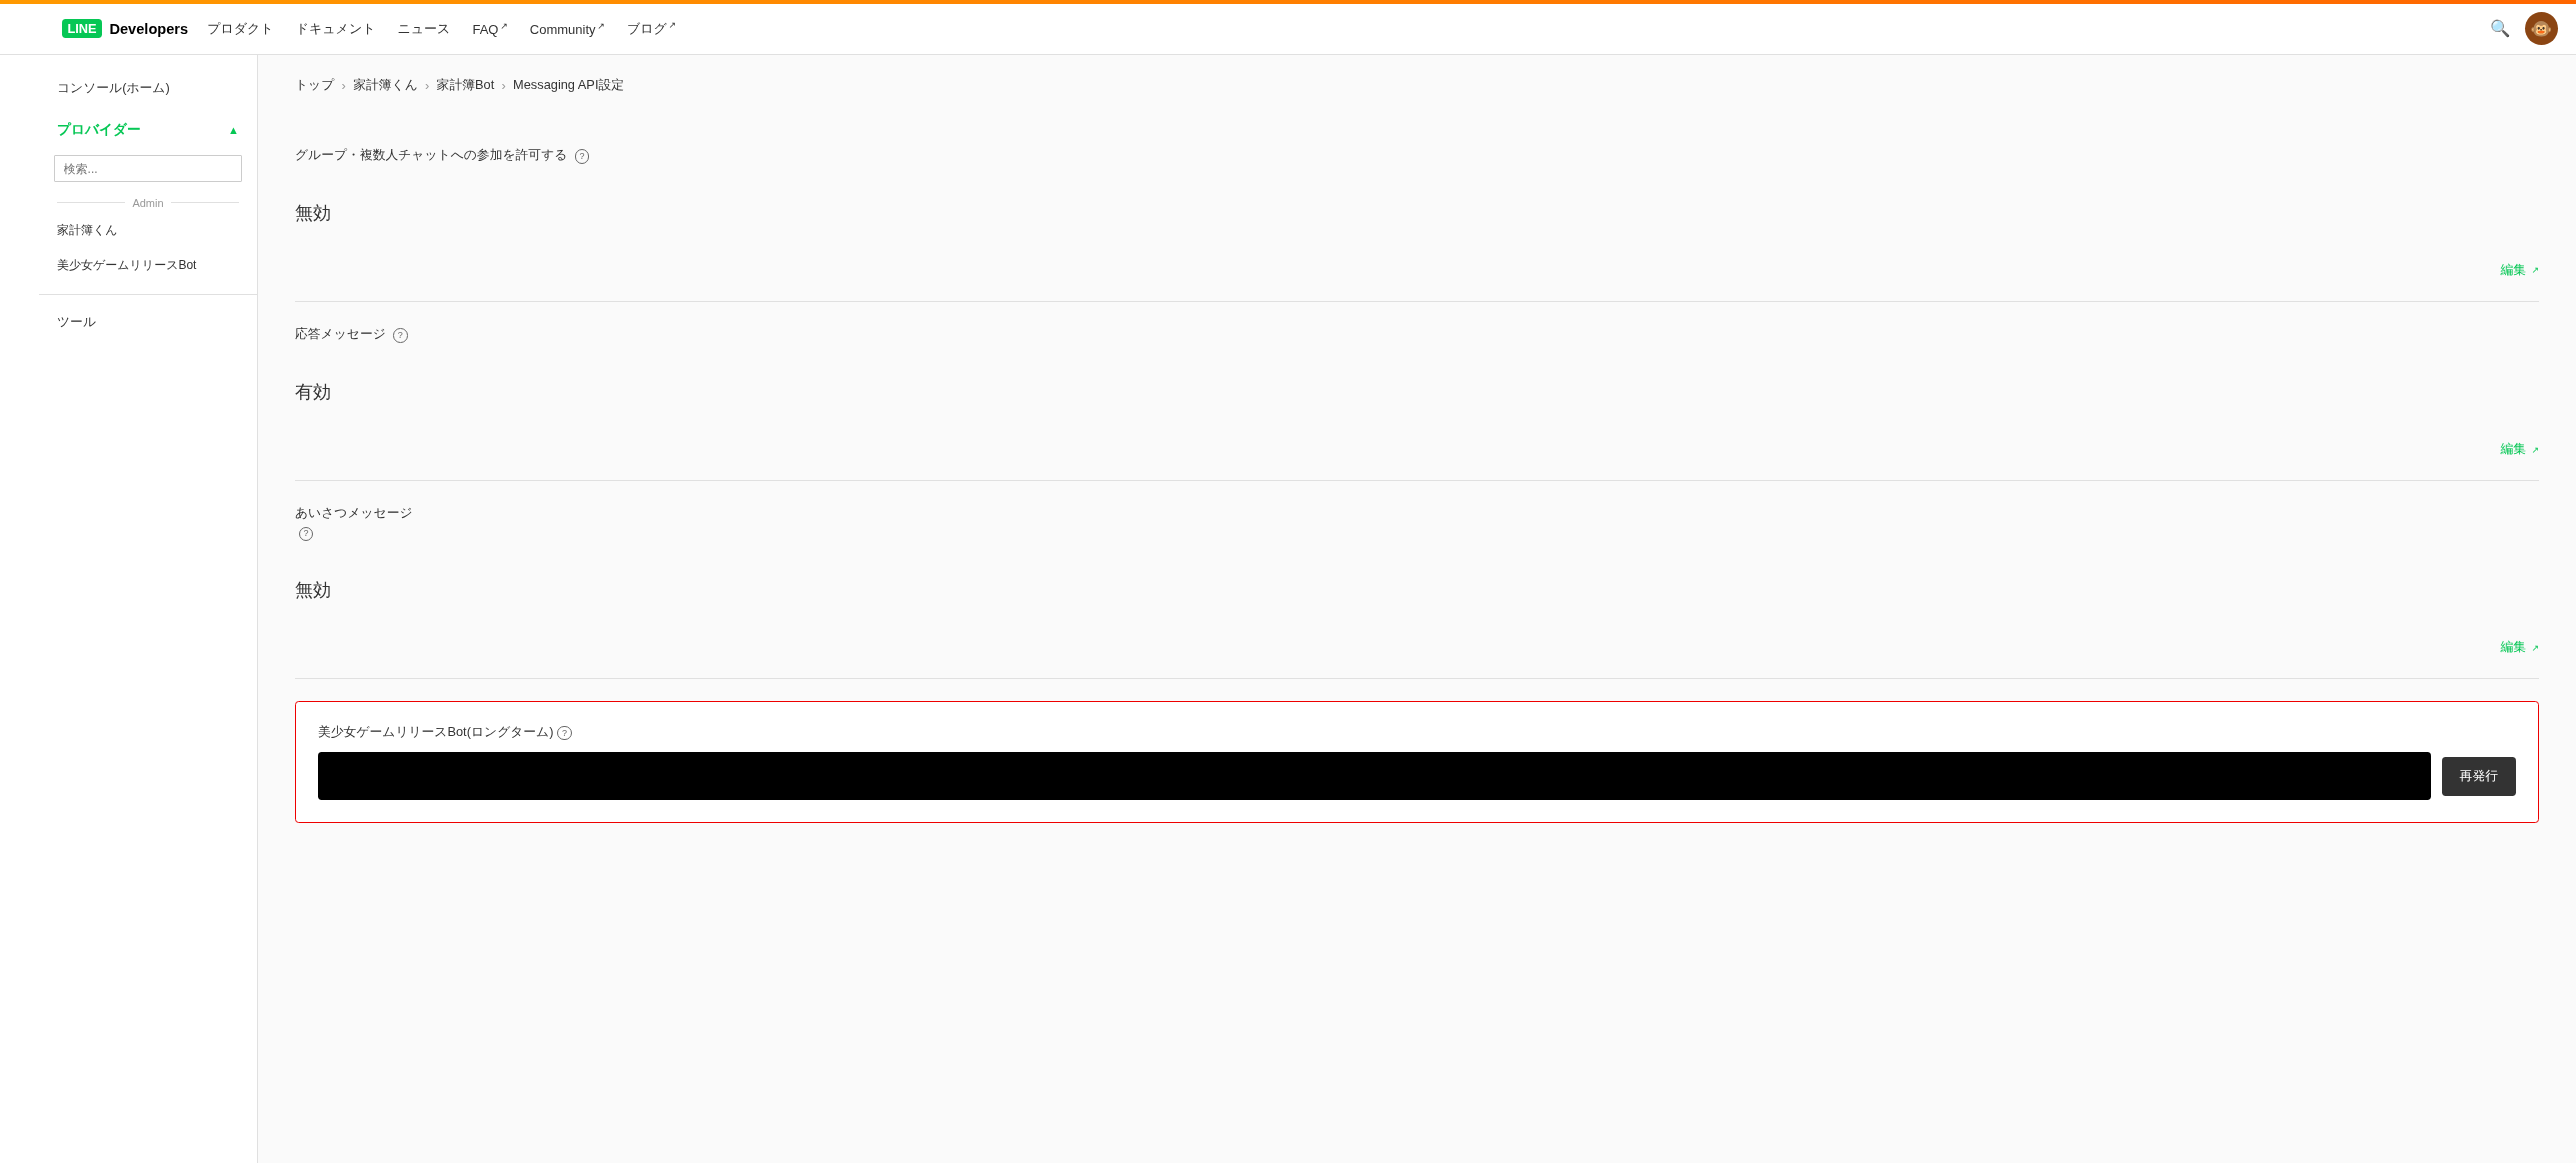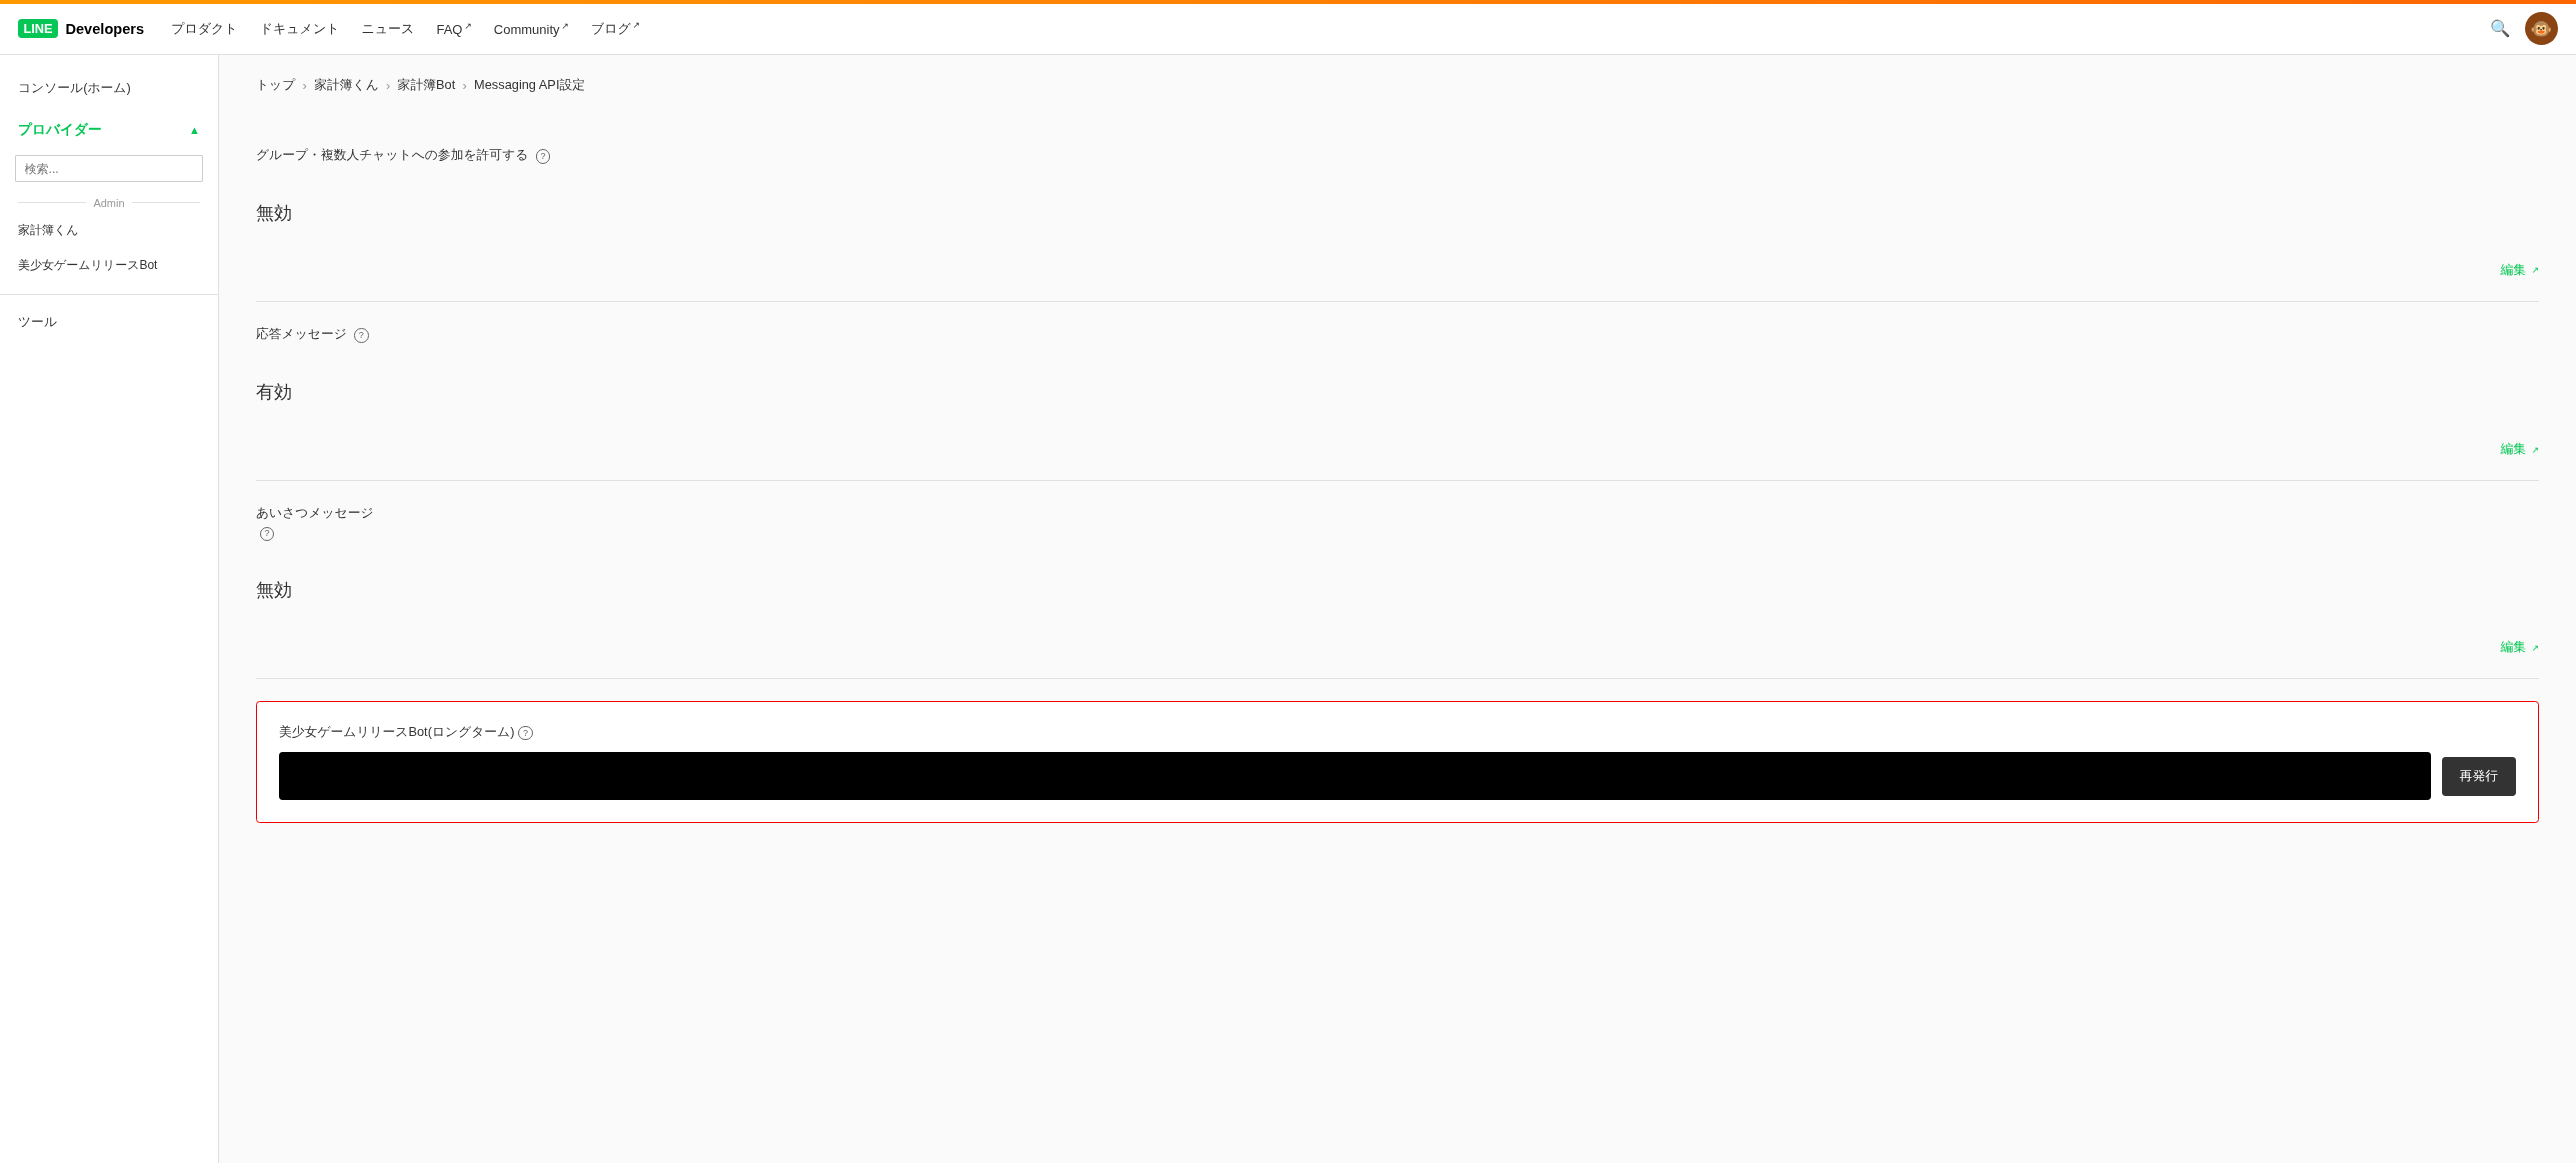--- a/index.html
+++ b/index.html
@@ -11,21 +11,22 @@
       align-items: center;
       height: 51px;
       padding: 0 18px;
       border-bottom: 0.9px solid #e0e0e0;
       background: #fff;
       position: relative;
     }
     .top-nav-left {
       display: flex;
       align-items: center;
-      gap: 27px;
+      gap: 19px;
+      margin-left: 44px;
     }
     .logo {
       display: flex;
       align-items: center;
       gap: 7.3px;
       font-weight: bold;
       font-size: 14.6px;
       color: #000;
     }
     .logo-line {
@@ -82,20 +83,21 @@
     .top-bar {
       height: 3.7px;
       background: linear-gradient(to right, #f90, #f60);
       width: 100%;
     }
 
     
     .layout {
       display: flex;
       height: calc(100vh - 55px);
+      margin-left: 39px;
     }
 
     
     .sidebar {
       width: 219px;
       min-width: 219px;
       border-right: 0.9px solid #e0e0e0;
       background: #fff;
       overflow-y: auto;
       padding: 14.6px 0;

